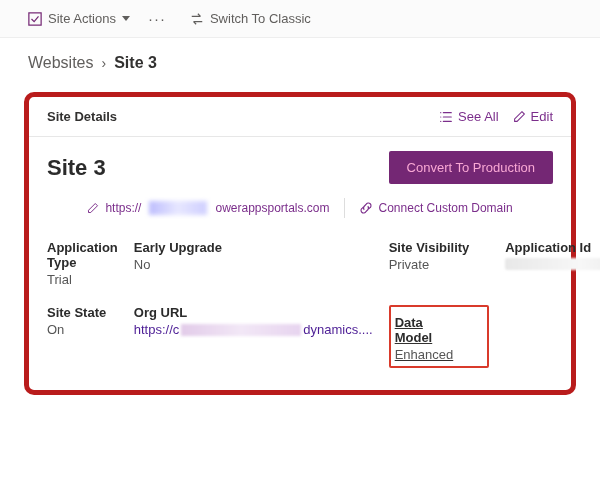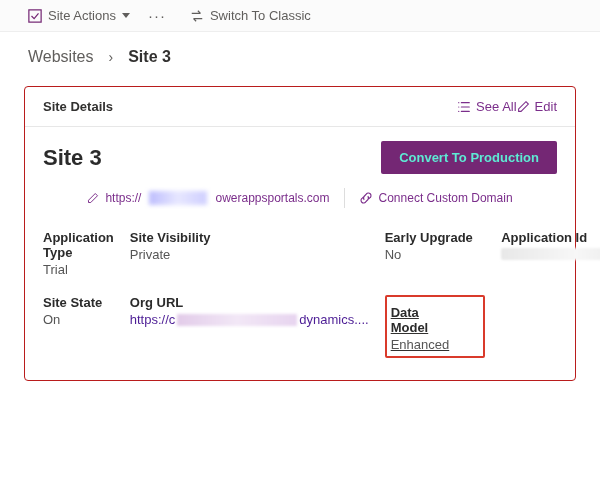--- a/index.html
+++ b/index.html
@@ -4,21 +4,21 @@
 <style>
   * { box-sizing: border-box; margin: 0; padding: 0; }
   body {
     font-family: "Segoe UI", Arial, sans-serif;
     font-size: 13px;
     color: #323130;
     background: #fff;
     width: 600px;
   }
   .top-bar {
-    height: 32px;
+    height: 38px;
     background: #fbfbfb;
     border-bottom: 1px solid #eee;
     display: flex;
     align-items: center;
     padding: 0 28px;
     gap: 18px;
     color: #605e5c;
     font-size: 13px;
   }
   .top-item {
@@ -38,69 +38,69 @@
     font-size: 15px;
     letter-spacing: 1px;
     cursor: pointer;
   }
   .breadcrumb {
     padding: 16px 28px 10px;
     font-size: 16px;
     color: #605e5c;
     display: flex;
     align-items: center;
-    gap: 15px;
+    gap: 8px;
   }
   .breadcrumb .current { font-weight: 600; color: #323130; }
   .bc-sep {
     color: #605e5c;
     font-size: 14px;
   }
   .card {
     margin: 10px 24px 18px;
-    border: 1px solid #b91c1c;
-    border-radius: 4px;
+    border: 5px solid #b91c1c;
+    border-radius: 10px;
     background: #fff;
   }
   .card-header {
     display: flex;
     align-items: center;
     justify-content: space-between;
     padding: 12px 18px;
     border-bottom: 1px solid #e7e7e7;
   }
   .card-title {
     font-size: 13px;
     font-weight: 600;
     color: #323130;
   }
-  .card-actions { display: flex; }
+  .card-actions { display: flex; gap: 14px; }
   .link-action {
     display: flex;
     align-items: center;
     gap: 5px;
     color: #7b2e8b;
     font-size: 13px;
     cursor: pointer;
   }
   .card-body { padding: 14px 18px 22px; }
   .site-head {
     display: flex;
     align-items: center;
     justify-content: space-between;
     margin-bottom: 14px;
   }
   .site-name { font-size: 22px; font-weight: 600; color: #2b2b2b; }
   .btn-primary {
     background: #742774;
-    color: #5eead4;
+    color: #f9a8d4;
     border: none;
     padding: 9px 18px;
     font-size: 13px;
-    font-weight: 700;
+    font-weight: 400;
     cursor: pointer;
     border-radius: 2px;
   }
   .url-row {
     display: flex;
     align-items: center;
     gap: 10px;
     color: #7b2e8b;
     font-size: 12px;
     margin-bottom: 22px;
@@ -226,26 +226,26 @@
         <span>Connect Custom Domain</span>
       </div>
     </div>
 
     <div class="grid">
       <div>
         <div class="field-label">Application Type</div>
         <div class="field-value">Trial</div>
       </div>
       <div>
+        <div class="field-label">Early Upgrade</div>
+        <div class="field-value">No</div>
+      </div>
+      <div>
         <div class="field-label">Site Visibility</div>
         <div class="field-value">Private</div>
-      </div>
-      <div>
-        <div class="field-label">Early Upgrade</div>
-        <div class="field-value">No</div>
       </div>
       <div>
         <div class="field-label">Application Id</div>
         <div class="blur-line"></div>
       </div>
       <div>
         <div class="field-label">Site State</div>
         <div class="field-value">On</div>
       </div>
       <div>

